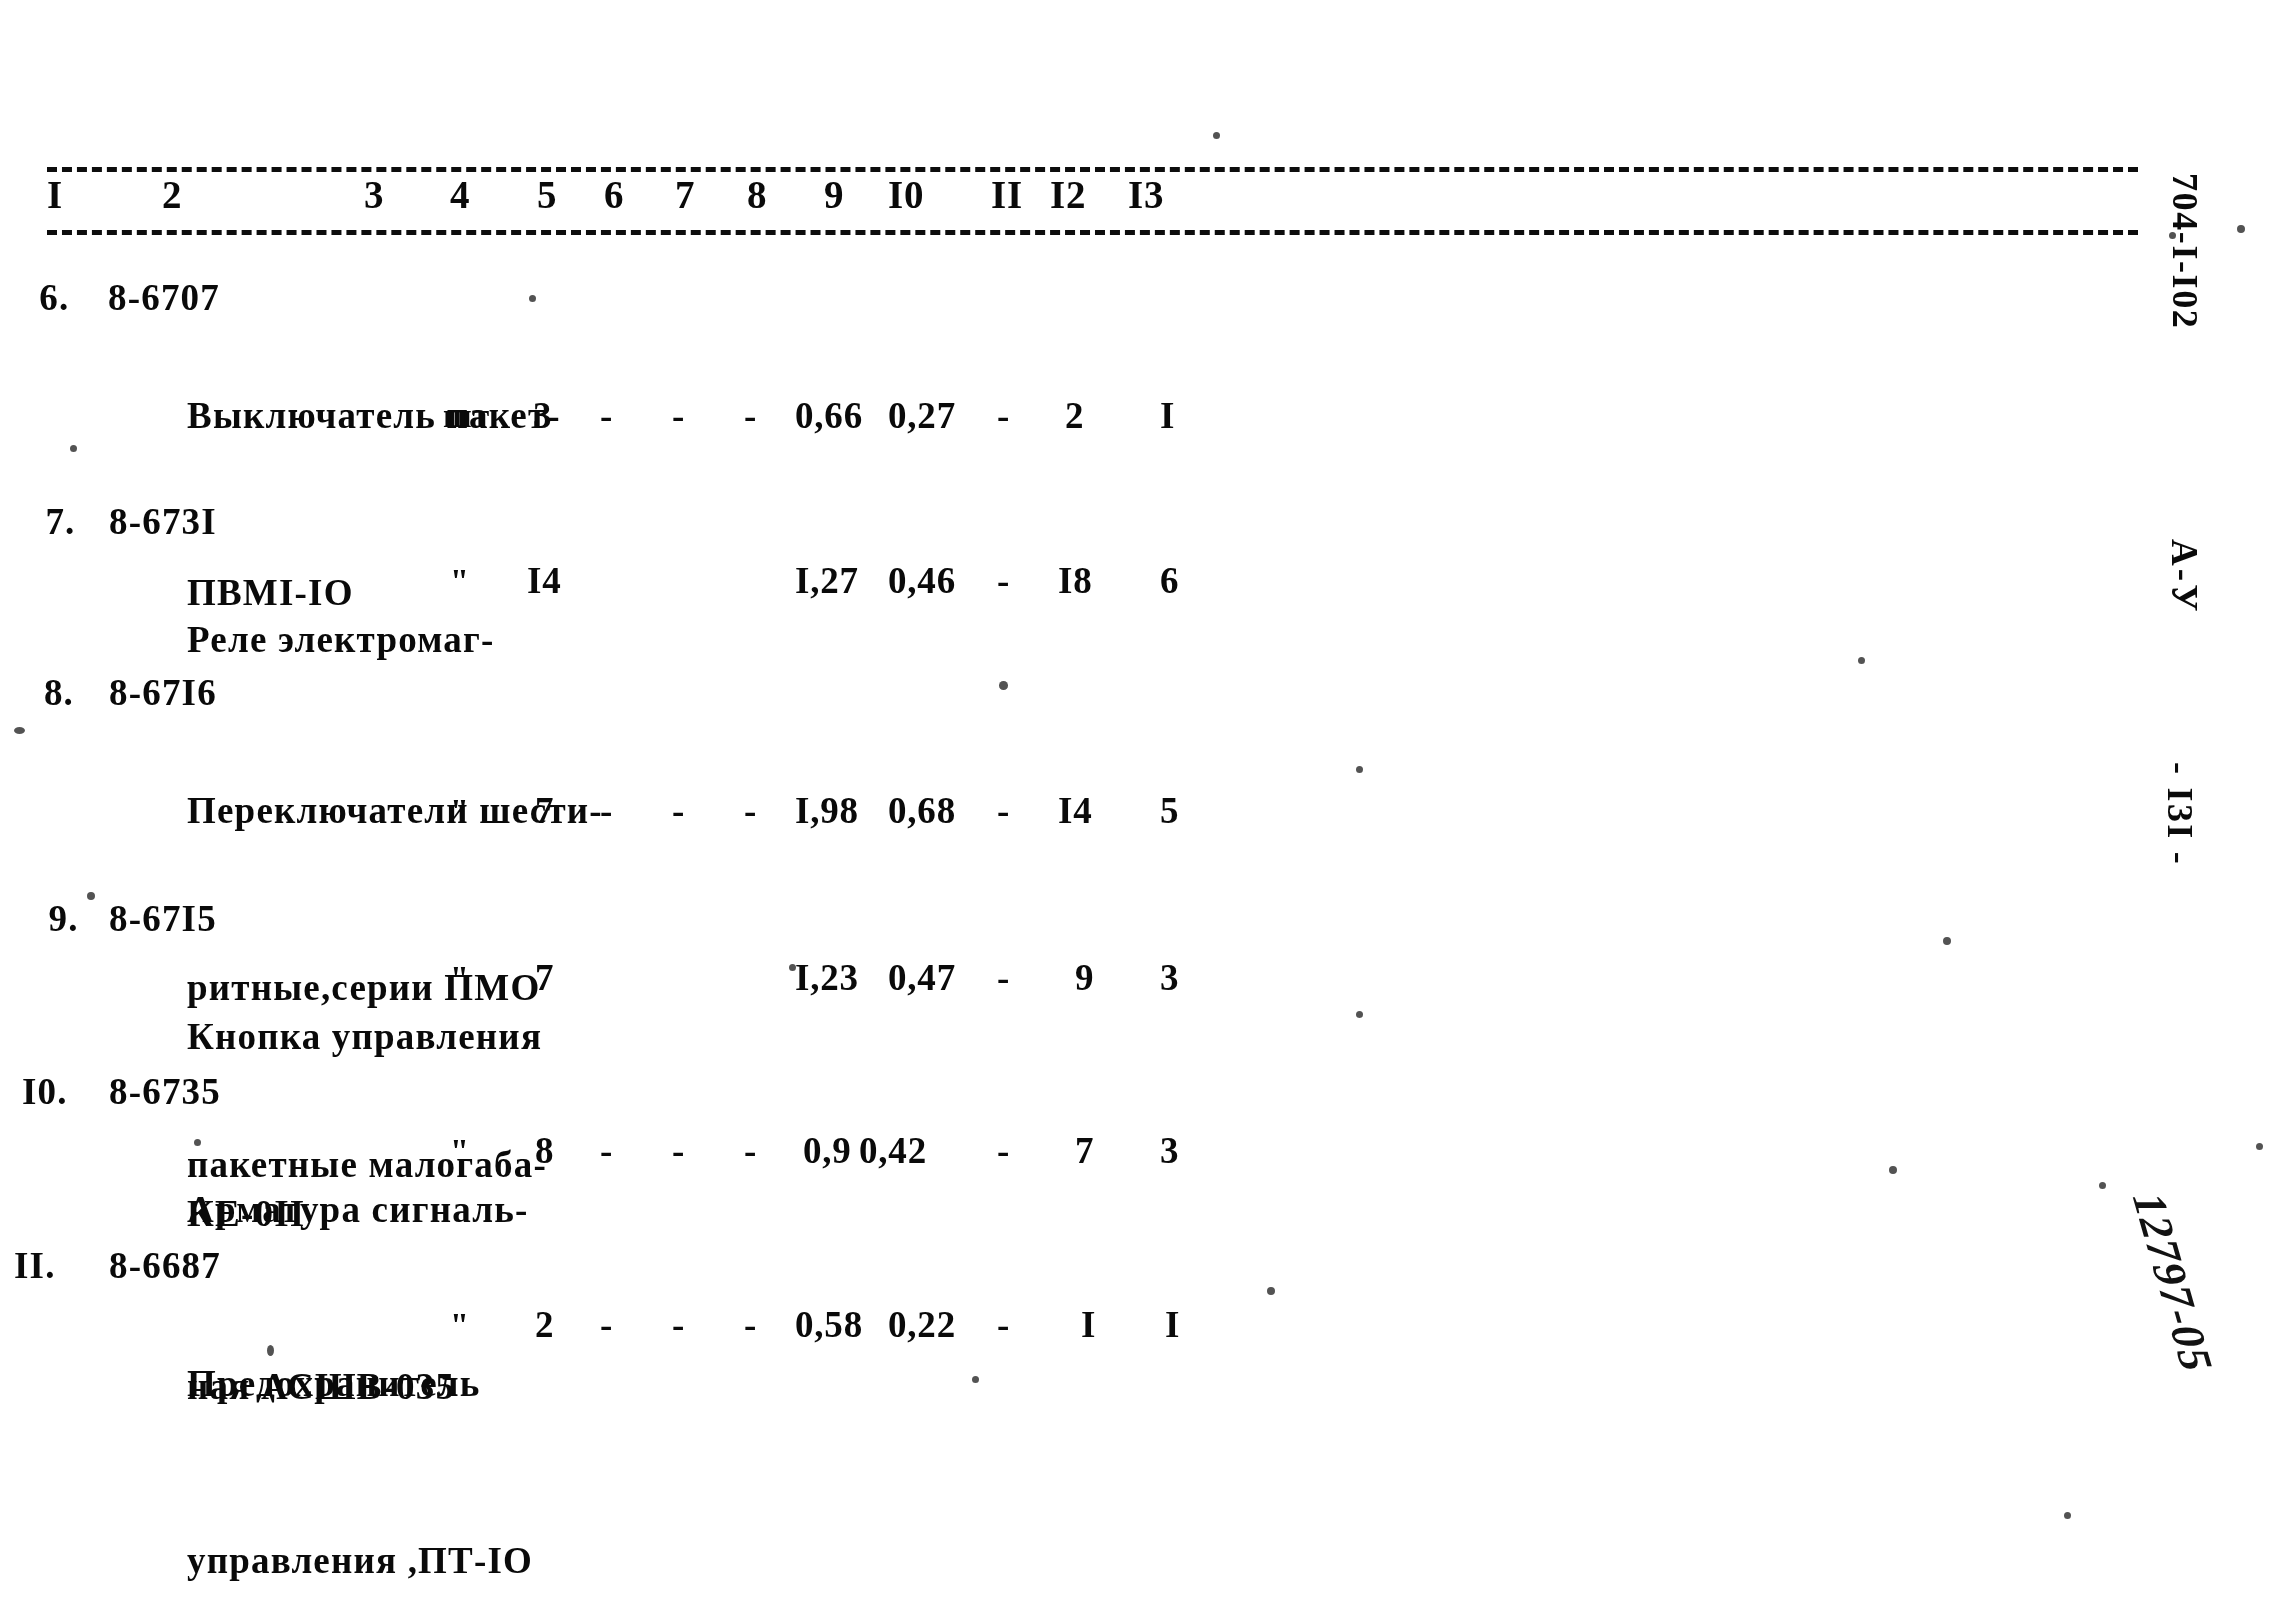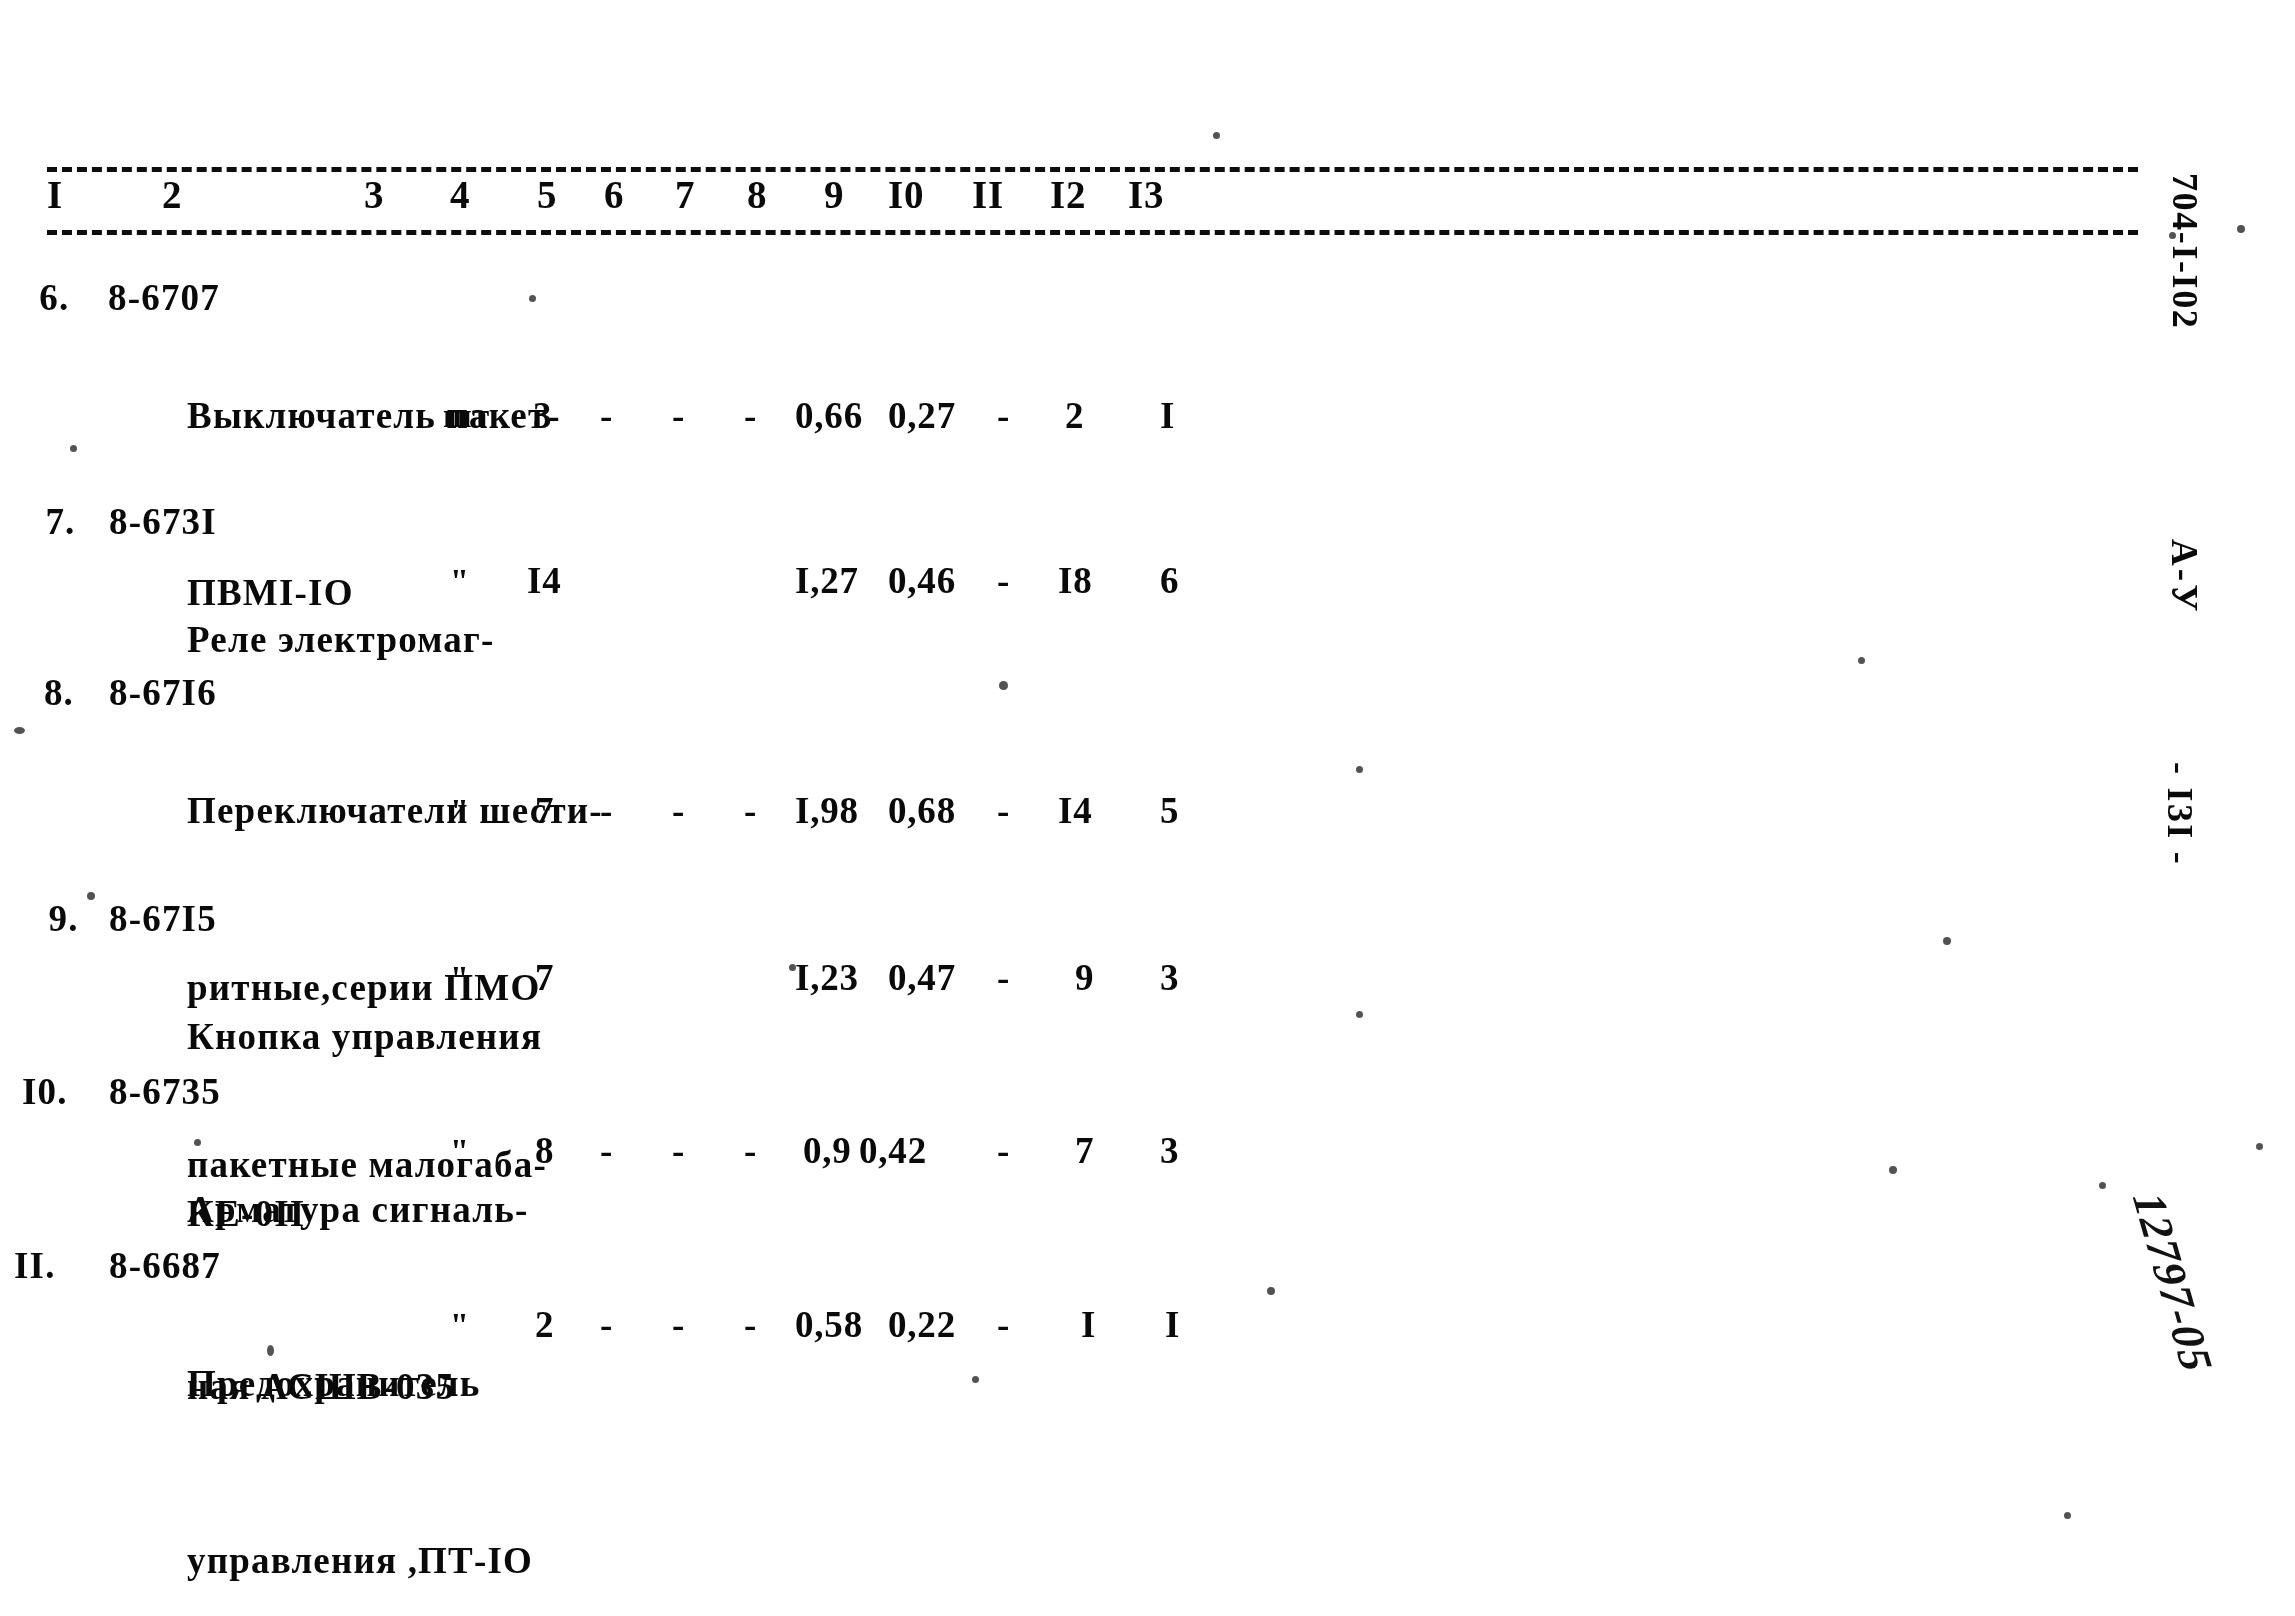--- a/index.html
+++ b/index.html
@@ -137,21 +137,21 @@
       <span class="colnum" style="left:0px">I</span>
       <span class="colnum" style="left:115px">2</span>
       <span class="colnum" style="left:317px">3</span>
       <span class="colnum" style="left:403px">4</span>
       <span class="colnum" style="left:490px">5</span>
       <span class="colnum" style="left:557px">6</span>
       <span class="colnum" style="left:628px">7</span>
       <span class="colnum" style="left:700px">8</span>
       <span class="colnum" style="left:777px">9</span>
       <span class="colnum" style="left:841px">I0</span>
-      <span class="colnum" style="left:925px">II</span>
+      <span class="colnum" style="left:944px">II</span>
       <span class="colnum" style="left:1003px">I2</span>
       <span class="colnum" style="left:1081px">I3</span>
     </div>
 
     <div class="rule bottom"></div>
 
     <div class="trow" style="height:202px;margin-top:33px">
       <span class="cell idx" style="left:-7.8px;top:0">6.</span>
       <span class="cell idx" style="left:61px;top:0">8-6707</span>
       <div class="cell name namelines" style="left:140px;top:0">

